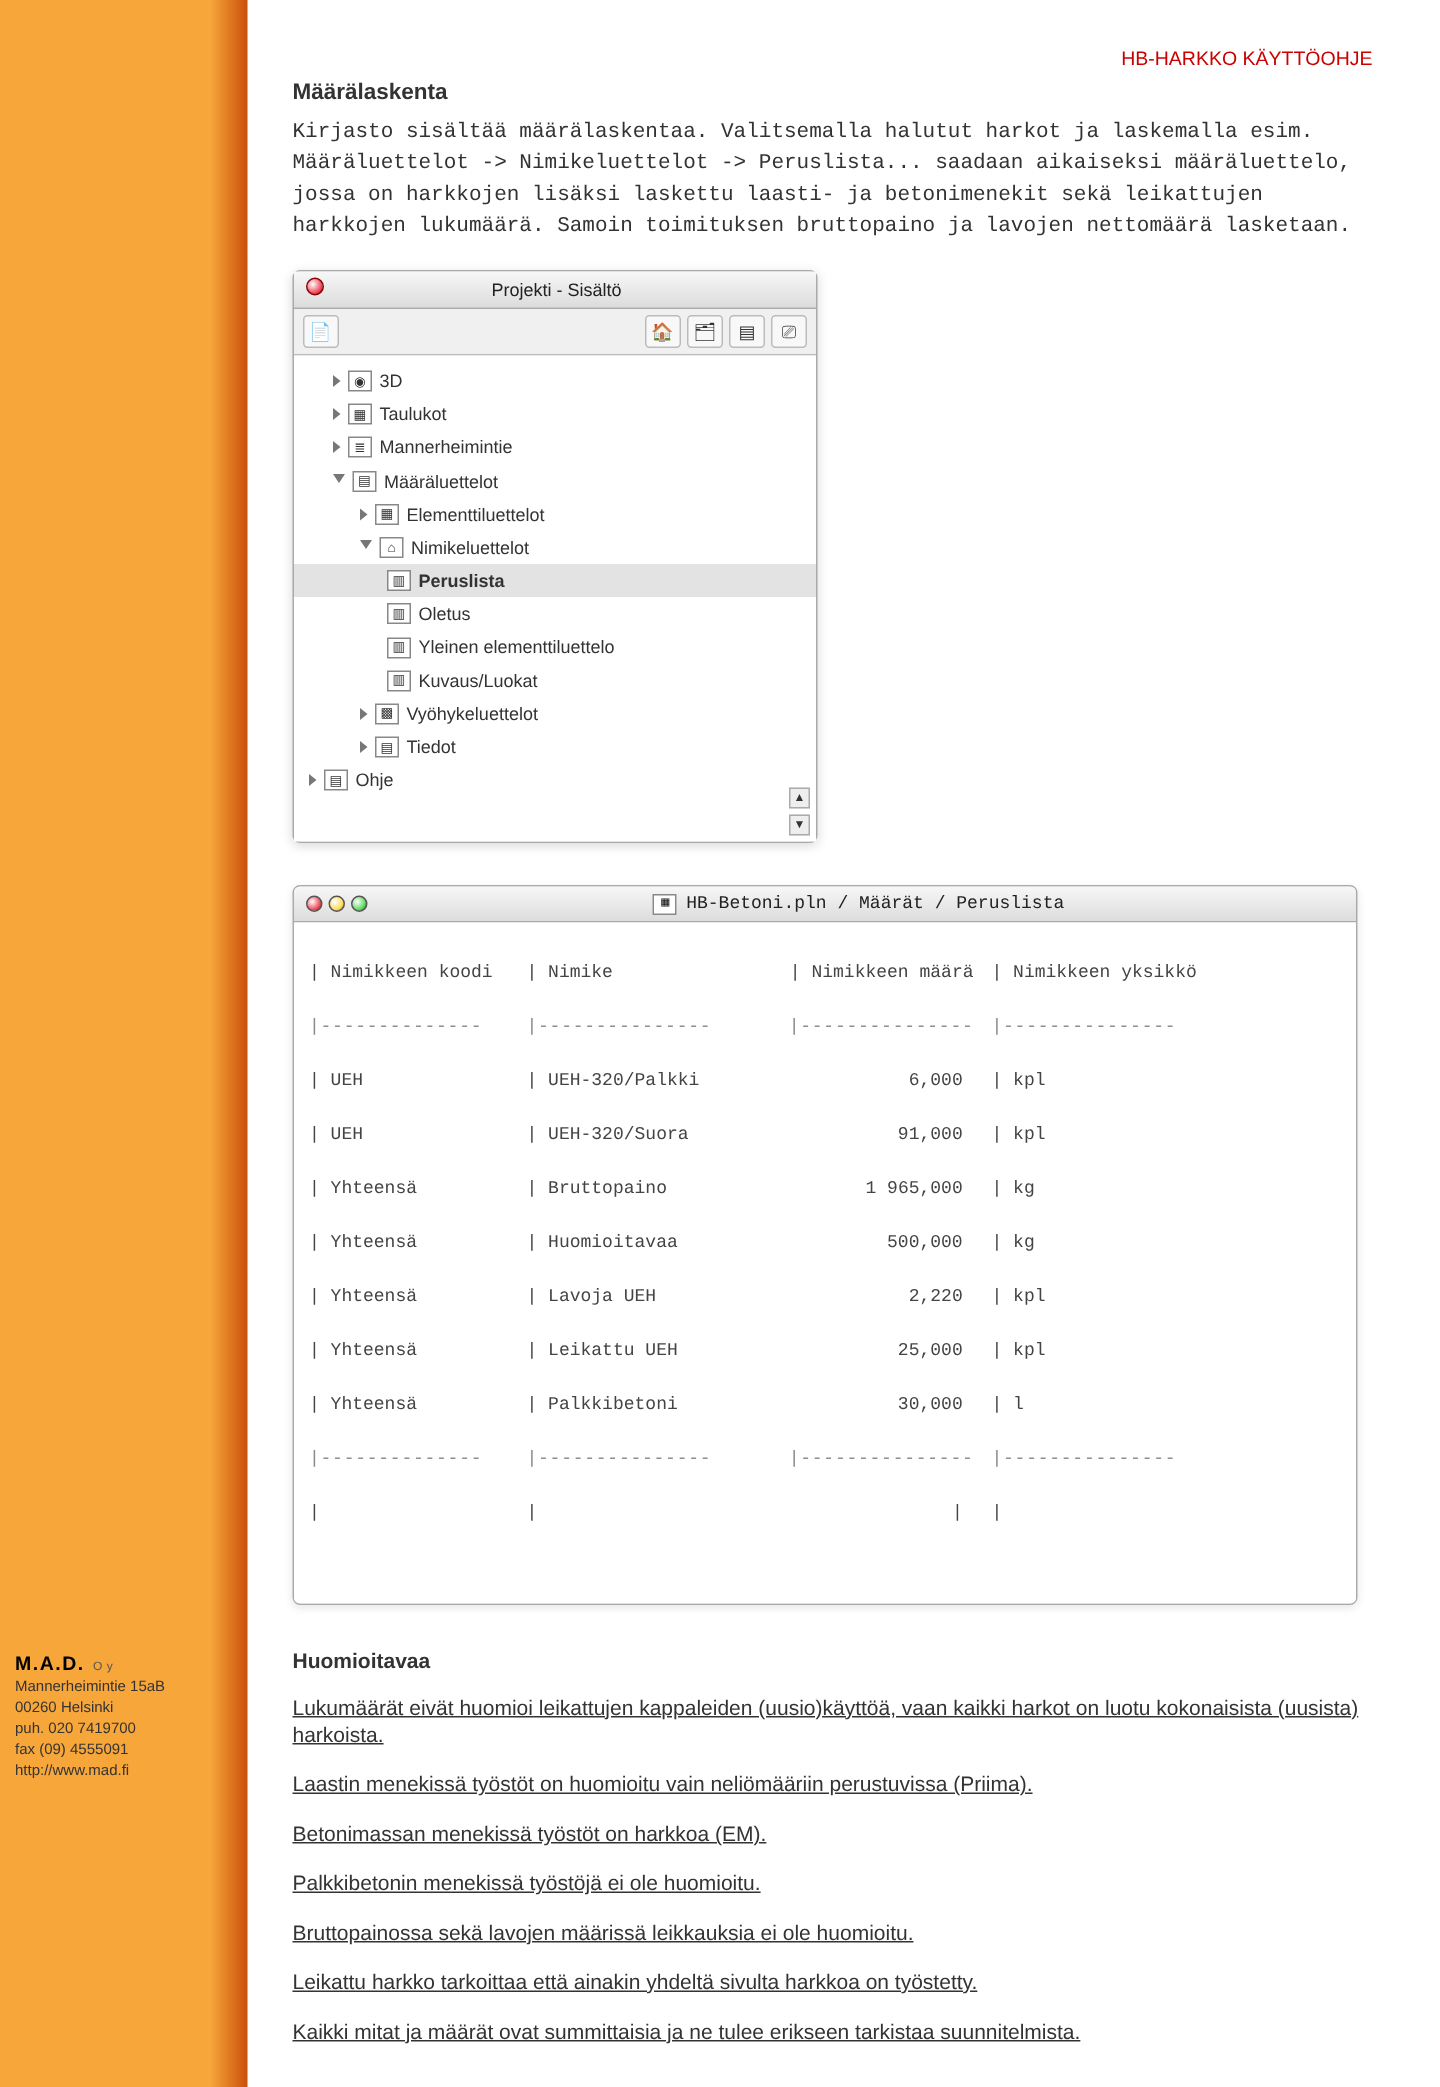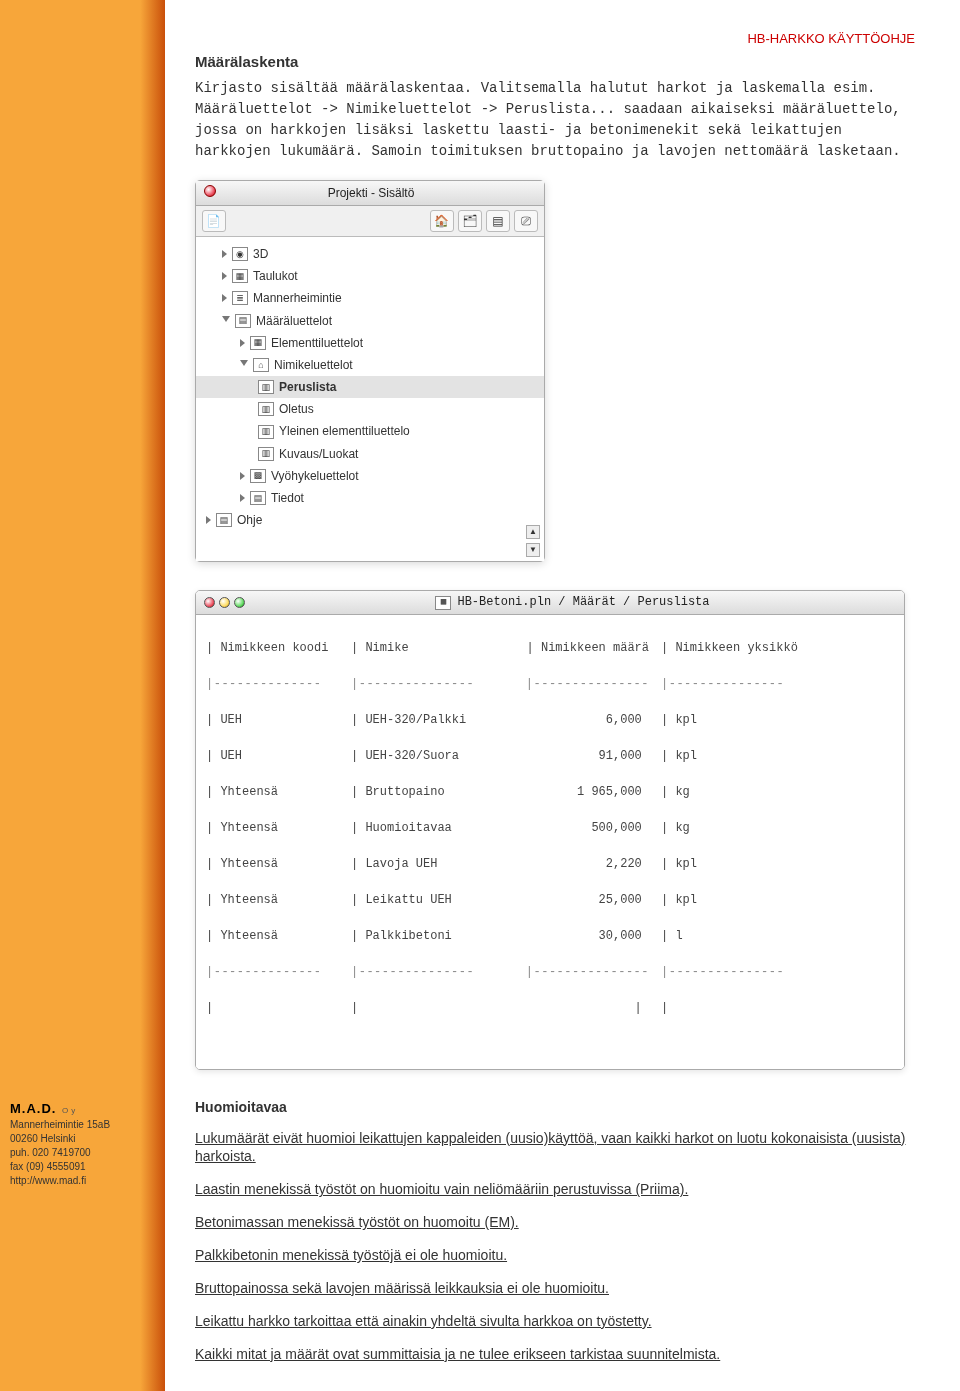--- a/index.html
+++ b/index.html
@@ -301,19 +301,19 @@
 <div class="lw-row"><span class="c1">| <span>Yhteensä</span></span><span class="c2">| <span>Leikattu UEH</span></span><span class="c3"><span>25,000</span> </span><span class="c4">| <span>kpl</span></span></div>
 <div class="lw-row"><span class="c1">| <span>Yhteensä</span></span><span class="c2">| <span>Palkkibetoni</span></span><span class="c3"><span>30,000</span> </span><span class="c4">| <span>l</span></span></div>
 <div class="lw-row dash-row"><span class="c1">|--------------</span><span class="c2">|---------------</span><span class="c3">|---------------</span><span class="c4">|---------------</span></div>
 <div class="lw-row"><span class="c1">|</span><span class="c2">|</span><span class="c3">| </span><span class="c4">|</span></div>
       </div>
     </div>
 
     <div class="subhead">Huomioitavaa</div>
     <p class="para">Lukumäärät eivät huomioi leikattujen kappaleiden (uusio)käyttöä, vaan kaikki harkot on luotu kokonaisista (uusista) harkoista.</p>
     <p class="para">Laastin menekissä työstöt on huomioitu vain neliömääriin perustuvissa (Priima).</p>
-    <p class="para">Betonimassan menekissä työstöt on huomoitu (EM).</p>
+    <p class="para">Betonimassan menekissä työstöt on harkkoa (EM).</p>
     <p class="para">Palkkibetonin menekissä työstöjä ei ole huomioitu.</p>
     <p class="para">Bruttopainossa sekä lavojen määrissä leikkauksia ei ole huomioitu.</p>
     <p class="para">Leikattu harkko tarkoittaa että ainakin yhdeltä sivulta harkkoa on työstetty.</p>
     <p class="para">Kaikki mitat ja määrät ovat summittaisia ja ne tulee erikseen tarkistaa suunnitelmista.</p>
   </div>
 </div>
 
 </body></html>

